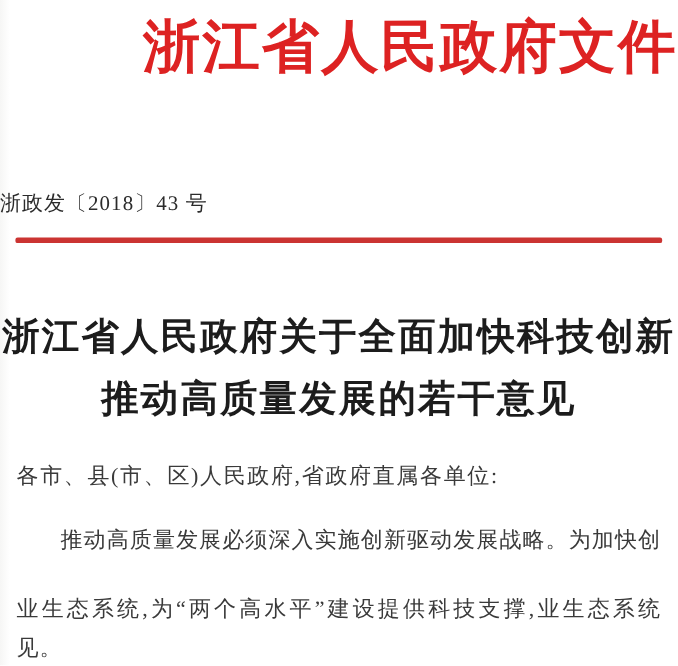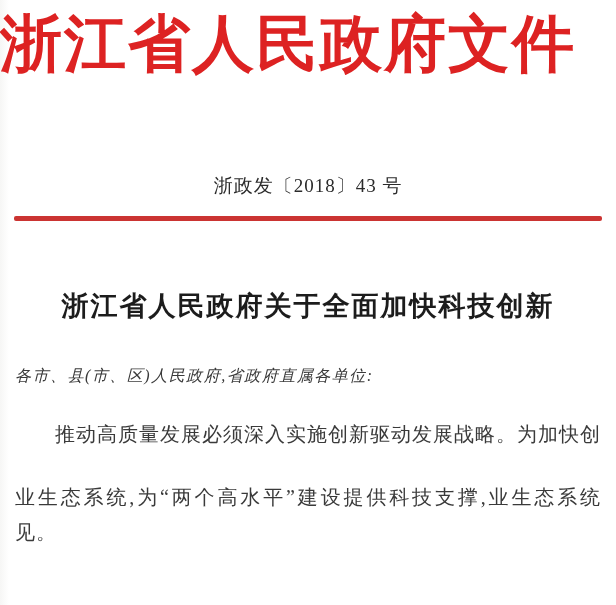--- a/index.html
+++ b/index.html
@@ -12,58 +12,57 @@
     width: 616px;
     height: 605px;
     box-sizing: border-box;
     overflow: hidden;
     background: linear-gradient(to right, #f6f6f5 0px, #ffffff 9px);
     font-family: "Liberation Serif", "DejaVu Serif", serif;
     color: #333333;
   }
   .letterhead-title {
     padding-top: 6px;
-    text-align: left;
+    text-align: right;
     color: #dd2222;
-    font-size: 62px;
+    font-size: 52px;
     line-height: 76px;
     font-weight: bold;
     letter-spacing: 2px;
     white-space: nowrap;
   }
   .doc-number {
     margin-top: 92px;
-    text-align: center;
+    text-align: left;
     color: #2b2b2b;
     font-size: 19px;
     line-height: 24px;
     letter-spacing: 1px;
   }
   .red-rule {
     margin: 18px 14px 0 14px;
     height: 5px;
     background: #cb3432;
     border-radius: 2px;
   }
   .doc-title {
     margin-top: 57px;
     text-align: center;
     color: #1c1c1c;
-    font-size: 27px;
+    font-size: 34px;
     line-height: 57px;
     font-weight: bold;
     letter-spacing: 2px;
   }
   .salutation {
     margin: 28px 15px 0 15px;
-    font-size: 16px;
+    font-size: 20px;
     line-height: 26px;
     letter-spacing: 1.5px;
     color: #3a3a3a;
-    font-style: italic;
   }
   .paragraph {
     margin: 13px 15px 0 15px;
     font-size: 20px;
     line-height: 35px;
     color: #3a3a3a;
   }
   .para-line {
     letter-spacing: 1px;
   }
@@ -82,20 +81,21 @@
 <div class="page">
 
   <div class="letterhead-title">浙江省人民政府文件</div>
 
   <div class="doc-number">浙政发〔2018〕43 号</div>
 
   <div class="red-rule"></div>
 
   <div class="doc-title">
     <div>浙江省人民政府关于全面加快科技创新</div>
+    <div>推动高质量发展的若干意见</div>
   </div>
 
   <div class="salutation">各市、县(市、区)人民政府,省政府直属各单位:</div>
 
   <div class="paragraph">
       <div class="para-line indent jline">推动高质量发展必须深入实施创新驱动发展战略。为加快创</div>
       <div class="para-line jline">业生态系统,为“两个高水平”建设提供科技支撑,业生态系统</div>
       <div class="para-line">见。</div>
     </div>
 

